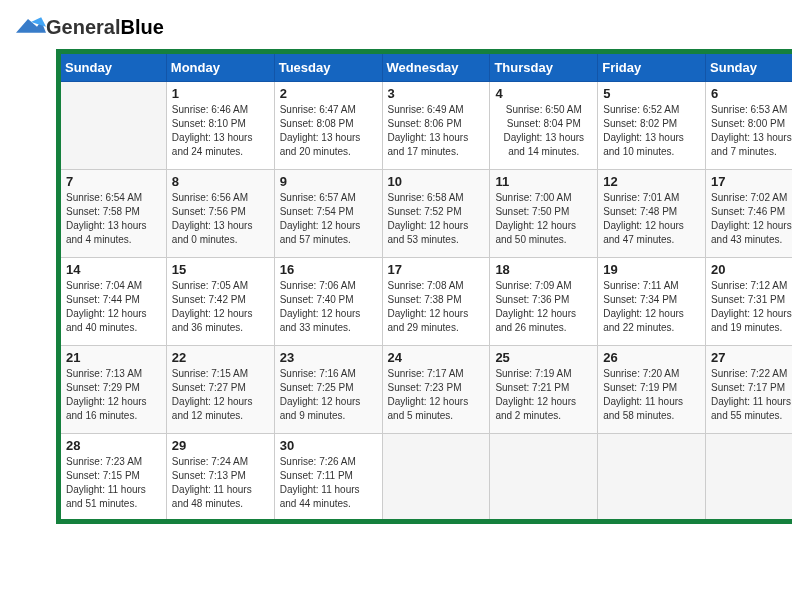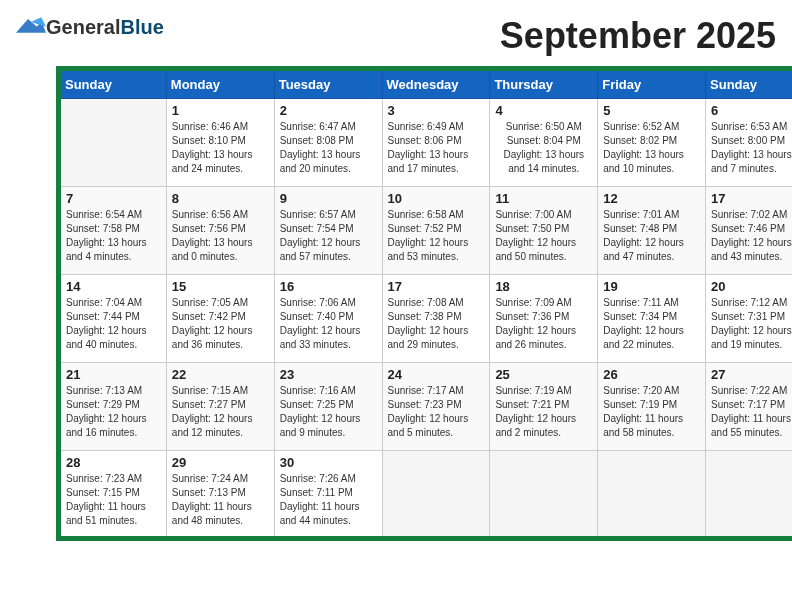--- a/index.html
+++ b/index.html
@@ -85,25 +85,24 @@
 <body>
 
 <div class="header-area">
   <div class="logo">
     <svg class="logo-icon" viewBox="0 0 50 30" xmlns="http://www.w3.org/2000/svg">
       <polygon points="0,28 20,5 35,18 42,8 50,28" fill="#1565C0" opacity="0.85"></polygon>
       <polygon points="25,10 42,2 50,18" fill="#42A5F5"></polygon>
     </svg>
     <div style="display:flex; align-items:baseline;">
       <span style="font-size:20px; font-weight:bold; color:#333;">General</span>
-      <span style="font-size:20px; font-weight:bold; color:#0c4a6e;">Blue</span>
+      <span style="font-size:20px; font-weight:bold; color:#000000;">Blue</span>
     </div>
   </div>
   <div class="title-area">
-    <div class="month-title">September 2025</div>
   </div>
 </div>
 
 <table class="calendar">
   <thead>
     <tr>
     <th>Sunday</th>
         <th>Monday</th>
         <th>Tuesday</th>
         <th>Wednesday</th>

